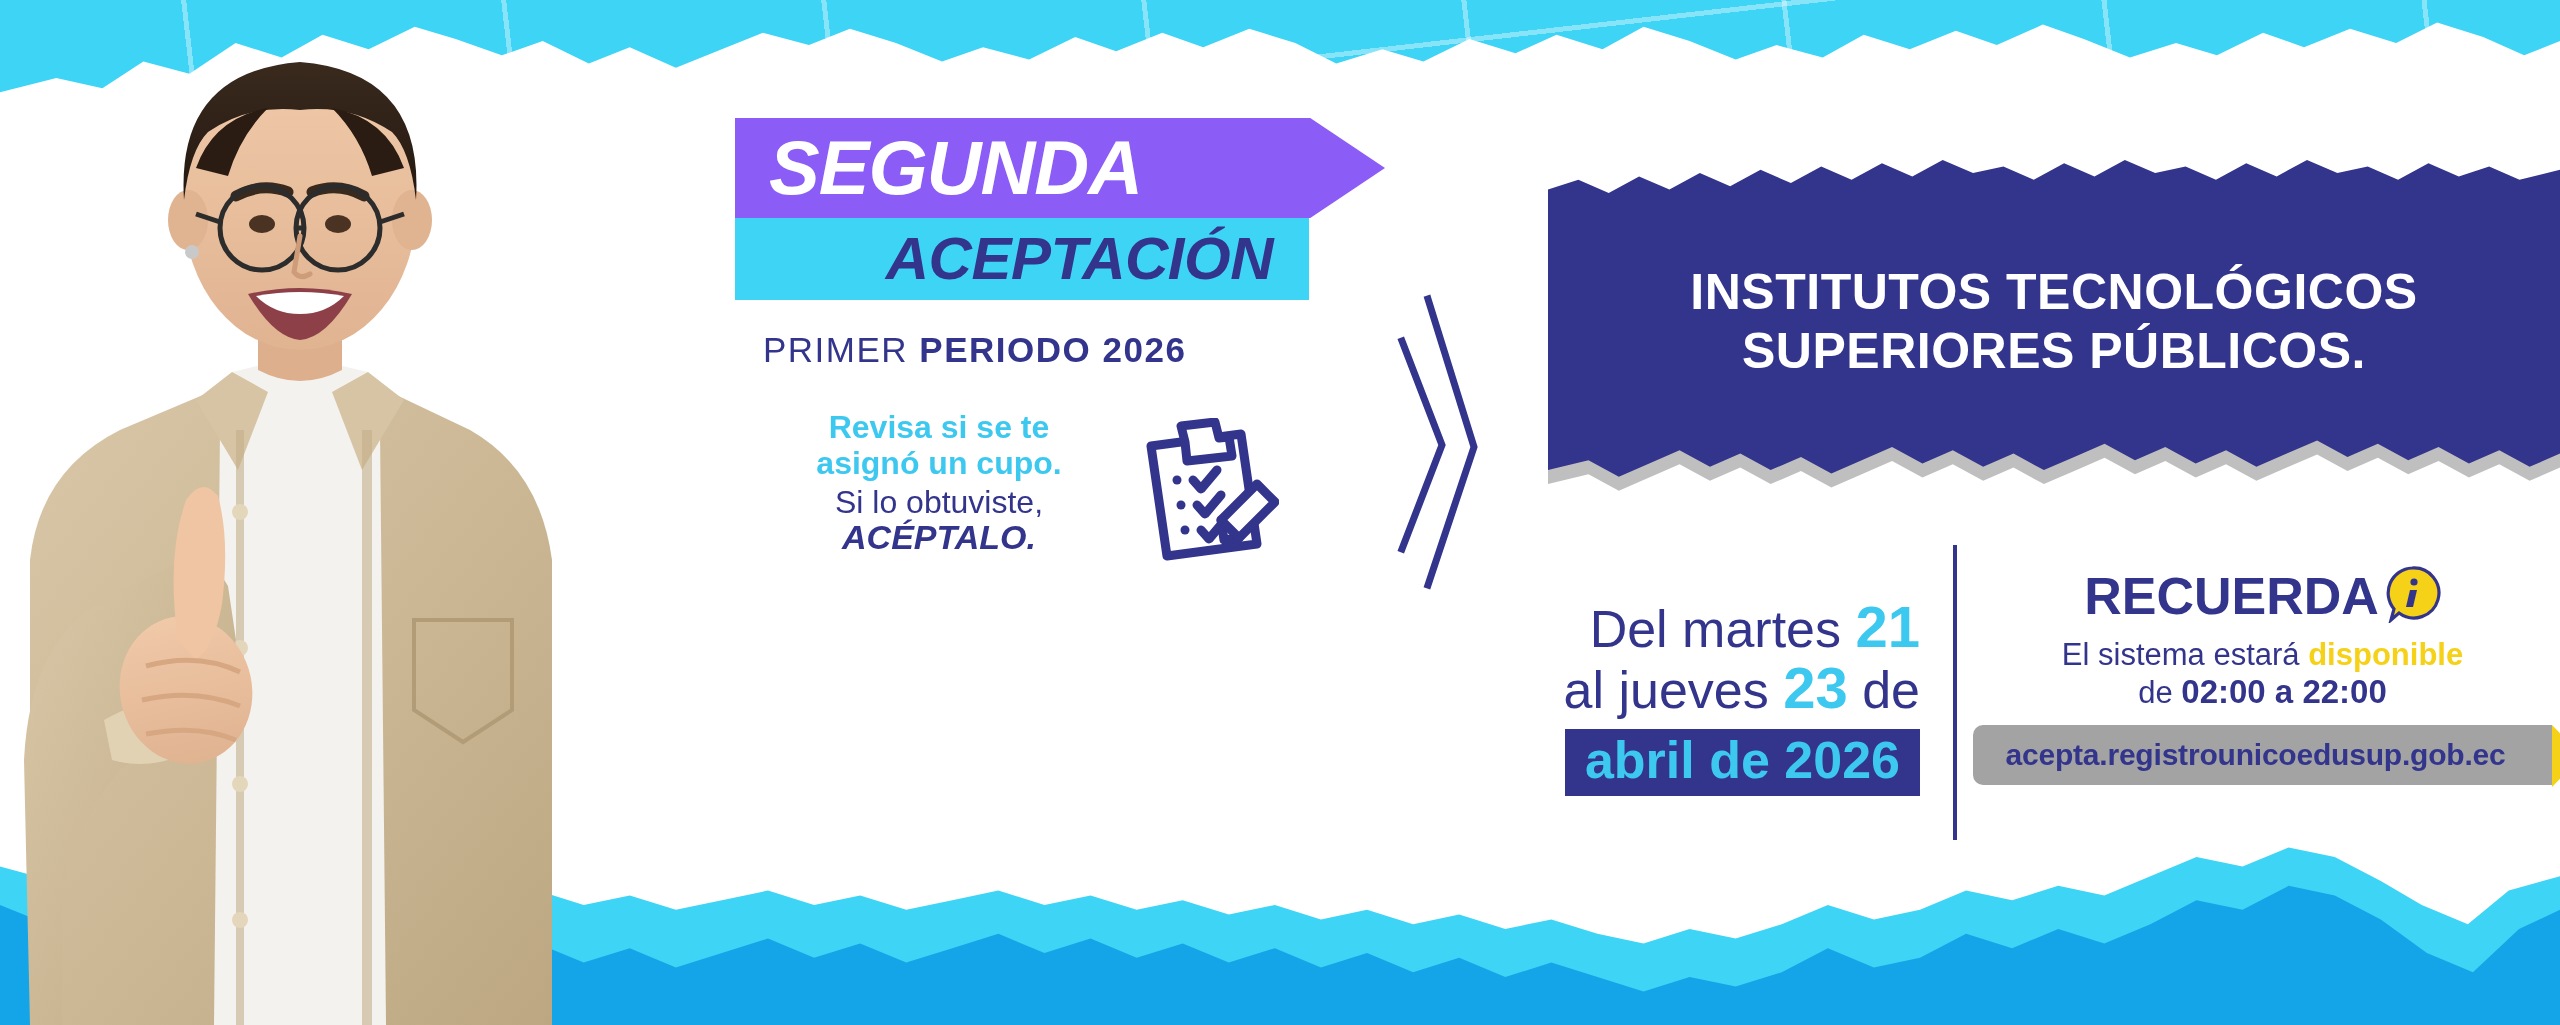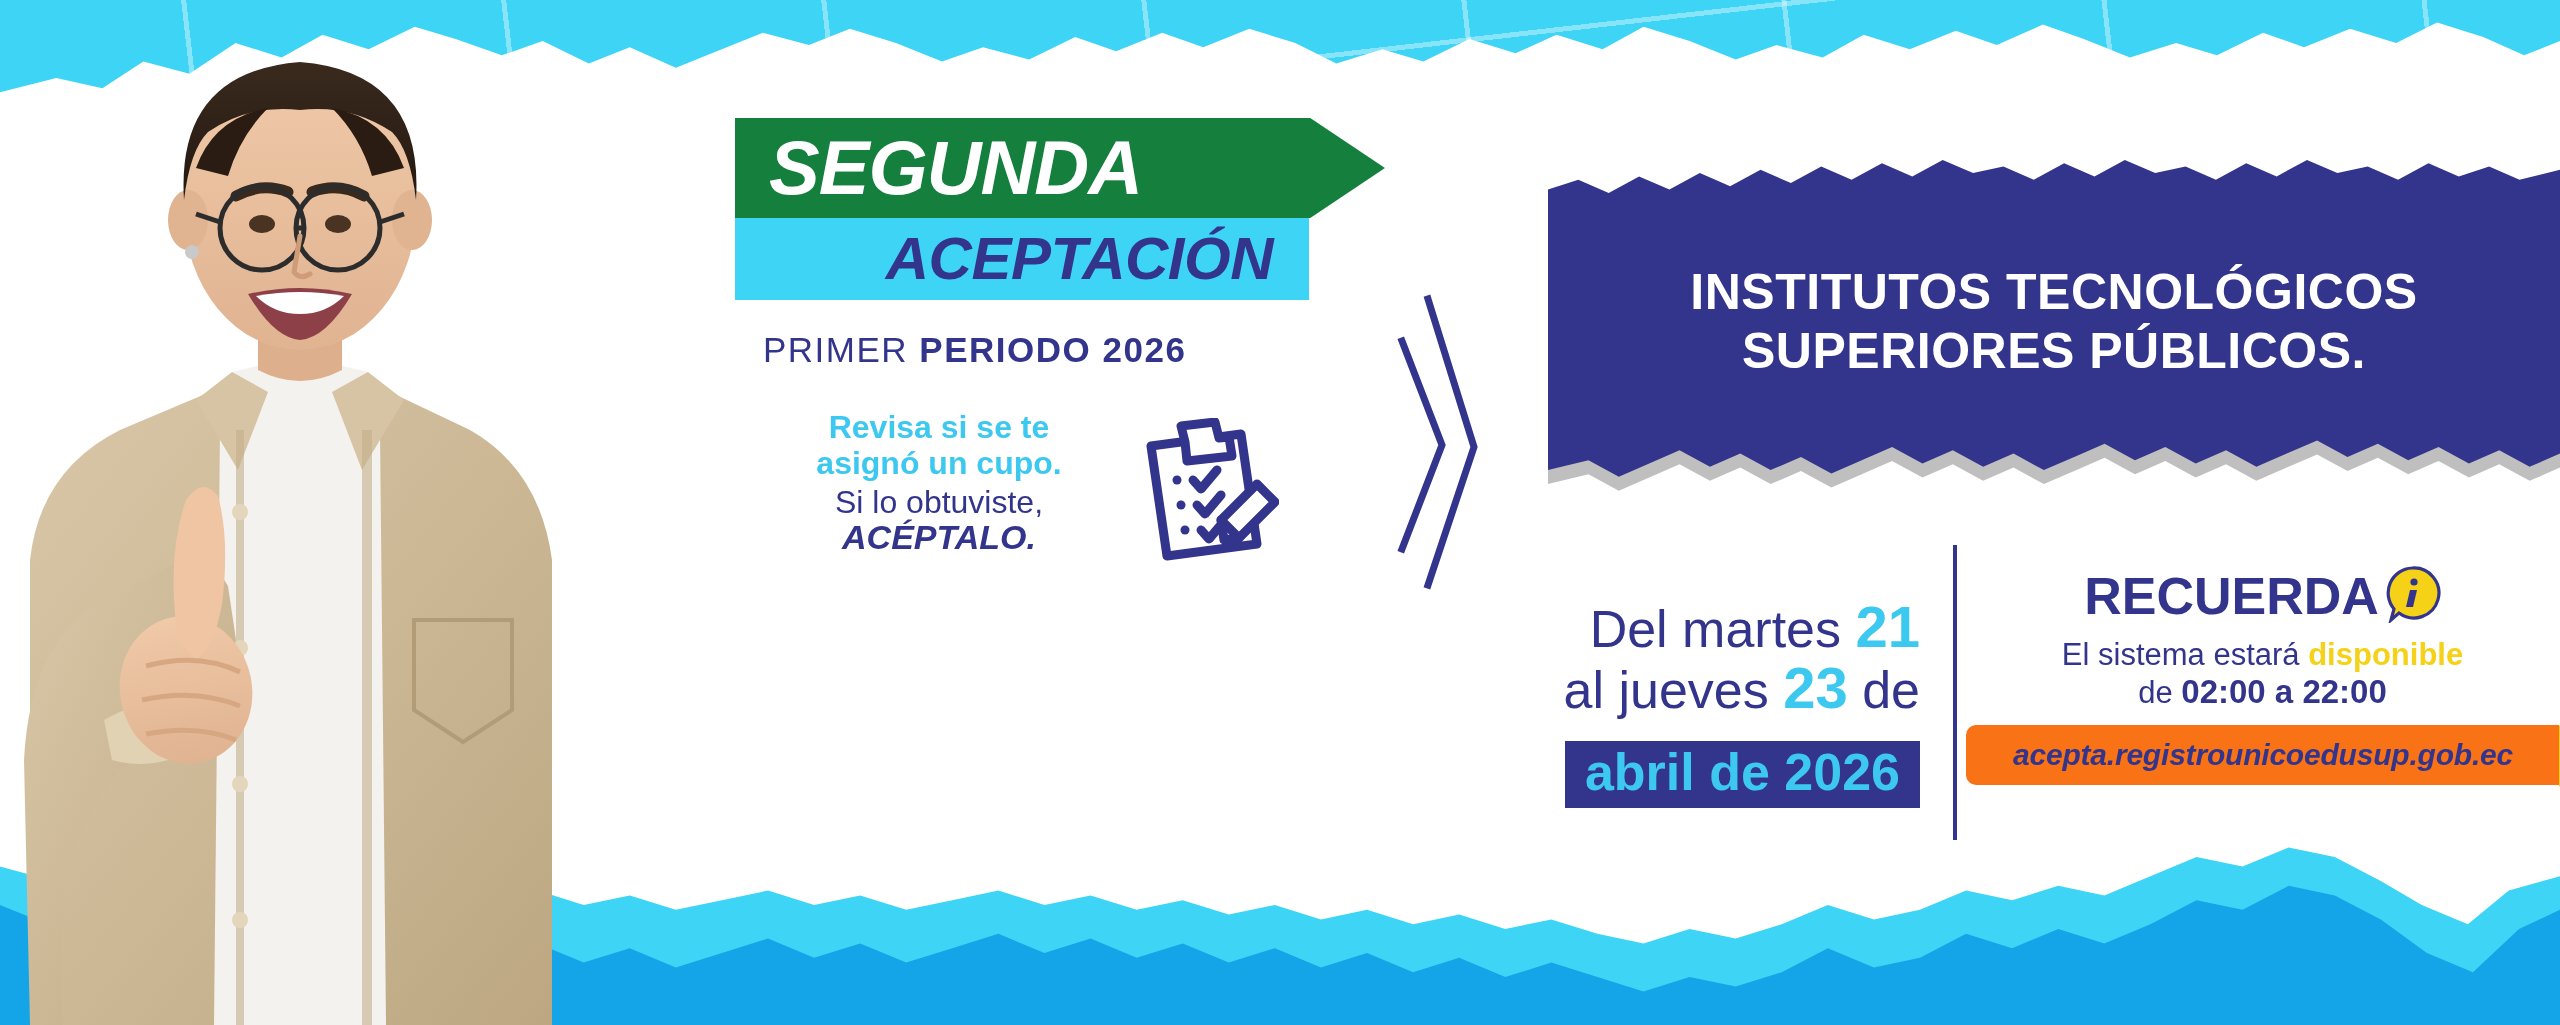--- a/index.html
+++ b/index.html
@@ -107,21 +107,21 @@
   
   .left-col {
     position:absolute; left:735px; top:118px;
     width:640px; z-index:8;
   }
 
   
   .segunda-bar {
     position:relative;
     width:650px; height:100px;
-    background:#15803d;
+    background:#8b5cf6;
     clip-path: polygon(0 0, 88.5% 0, 100% 50%, 88.5% 100%, 0 100%);
     display:flex; align-items:center;
   }
   .segunda-text {
     color:#FFFFFF;
     font-size:76px; font-weight:bold; font-style:italic;
     letter-spacing:-1px;
     margin-left:34px;
     line-height:1;
     font-family:"Liberation Sans", sans-serif;
@@ -235,21 +235,21 @@
     width:420px; z-index:8; text-align:right;
   }
   .date-line {
     color:#33348C; font-size:52px; font-weight:400;
     line-height:1.06; white-space:nowrap;
   }
   .date-line .num {
     color:#3DC8F0; font-weight:bold; font-size:58px;
   }
   .date-pill {
-    display:inline-block; margin-top:22px;
+    display:inline-block; margin-top:10px;
     background:#33348C; color:#3DC8F0;
     font-size:52px; font-weight:bold;
     padding:4px 20px 8px 20px; line-height:1.05;
     white-space:nowrap;
     text-align:right;
   }
 
   
   .v-divider {
     position:absolute; left:1953px; top:545px;
@@ -272,23 +272,23 @@
     margin-top:10px; color:#33348C; font-size:31px; font-weight:400;
     line-height:1.16; white-space:nowrap;
   }
   .recuerda-l1 .hl { color:#F5D118; font-weight:bold; }
   .recuerda-l2 {
     color:#33348C; font-size:31px; font-weight:400; line-height:1.16;
   }
   .recuerda-l2 .bold { font-weight:bold; font-size:33px; }
   .url-pill-wrap { margin-top:14px; display:flex; justify-content:center; }
   .url-pill {
-    background:#f97316;
-    color:#33348C; font-size:30px; font-weight:bold; font-style:italic;
-    padding:13px 46px 13px 47px;
+    background:#a3a3a3;
+    color:#33348C; font-size:30px; font-weight:bold; 
+    padding:13px 46px 13px 32px;
     border-radius:10px 0 0 10px;
     position:relative; white-space:nowrap;
     letter-spacing:-0.2px;
   }
   .url-pill::after {
     content:""; position:absolute; right:-30px; top:0;
     width:0; height:0;
     border-top:31px solid transparent;
     border-bottom:31px solid transparent;
     border-left:30px solid #F5D118;

